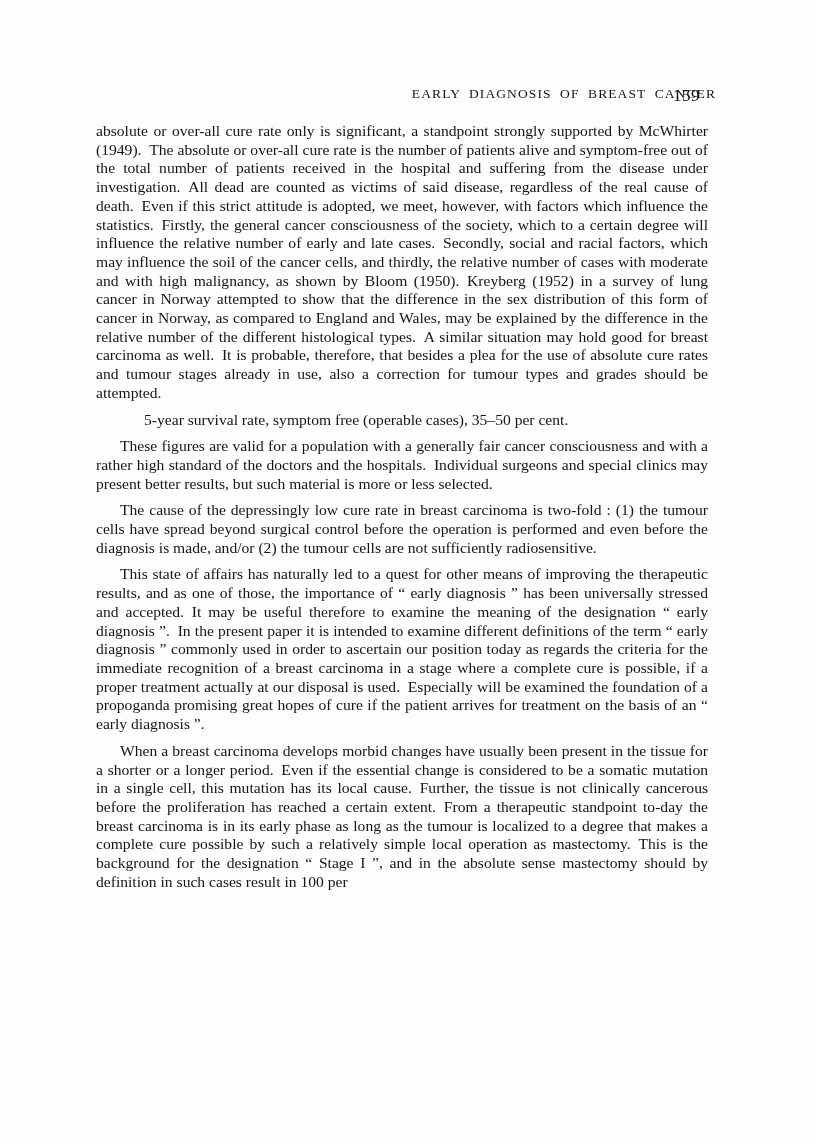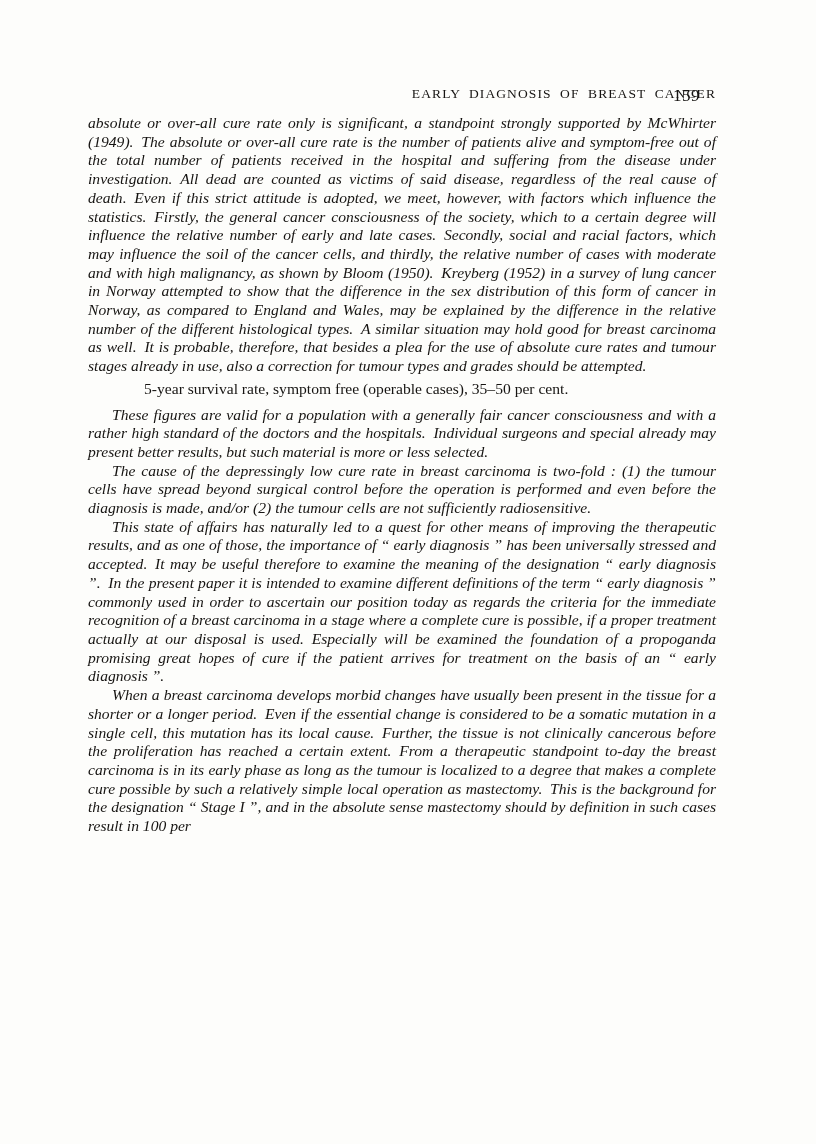--- a/index.html
+++ b/index.html
@@ -38,23 +38,22 @@
   .body-text {
     position: absolute;
     top: 114px;
     left: 88px;
     width: 628px;
     font-size: 15.6px;
     line-height: 18.7px;
     text-align: justify;
   }
   .para {
-    margin: 0;
+    margin: 8px;
     padding: 0;
-    font-style: italic;
   }
   .para.indent {
     text-indent: 24px;
   }
   .rates-block {
     margin: 4px 0 7px 56px;
     text-align: left;
   }
   .rate-line {
     white-space: nowrap;
@@ -72,21 +71,21 @@
 
   <div class="body-text">
 
     <p class="para">absolute or over-all cure rate only is significant, a standpoint strongly supported by McWhirter (1949). The absolute or over-all cure rate is the number of patients alive and symptom-free out of the total number of patients received in the hospital and suffering from the disease under investigation. All dead are counted as victims of said disease, regardless of the real cause of death. Even if this strict attitude is adopted, we meet, however, with factors which influence the statistics. Firstly, the general cancer consciousness of the society, which to a certain degree will influence the relative number of early and late cases. Secondly, social and racial factors, which may influence the soil of the cancer cells, and thirdly, the relative number of cases with moderate and with high malignancy, as shown by Bloom (1950). Kreyberg (1952) in a survey of lung cancer in Norway attempted to show that the difference in the sex distribution of this form of cancer in Norway, as compared to England and Wales, may be explained by the difference in the relative number of the different histological types. A similar situation may hold good for breast carcinoma as well. It is probable, therefore, that besides a plea for the use of absolute cure rates and tumour stages already in use, also a correction for tumour types and grades should be attempted.</p>
 
 
     <div class="rates-block">
       <div class="rate-line">5-year survival rate, symptom free (operable cases), 35–50 per cent.</div>
     </div>
 
-    <p class="para indent">These figures are valid for a population with a generally fair cancer consciousness and with a rather high standard of the doctors and the hospitals. Individual surgeons and special already may present better results, but such material is more or less selected.</p>
+    <p class="para indent">These figures are valid for a population with a generally fair cancer consciousness and with a rather high standard of the doctors and the hospitals. Individual surgeons and special clinics may present better results, but such material is more or less selected.</p>
 
     <p class="para indent">The cause of the depressingly low cure rate in breast carcinoma is two-fold : (1) the tumour cells have spread beyond surgical control before the operation is performed and even before the diagnosis is made, and/or (2) the tumour cells are not sufficiently radiosensitive.</p>
 
     <p class="para indent">This state of affairs has naturally led to a quest for other means of improving the therapeutic results, and as one of those, the importance of “ early diagnosis ” has been universally stressed and accepted. It may be useful therefore to examine the meaning of the designation “ early diagnosis ”. In the present paper it is intended to examine different definitions of the term “ early diagnosis ” commonly used in order to ascertain our position today as regards the criteria for the immediate recognition of a breast carcinoma in a stage where a complete cure is possible, if a proper treatment actually at our disposal is used. Especially will be examined the foundation of a propoganda promising great hopes of cure if the patient arrives for treatment on the basis of an “ early diagnosis ”.</p>
 
     <p class="para indent">When a breast carcinoma develops morbid changes have usually been present in the tissue for a shorter or a longer period. Even if the essential change is considered to be a somatic mutation in a single cell, this mutation has its local cause. Further, the tissue is not clinically cancerous before the proliferation has reached a certain extent. From a therapeutic standpoint to-day the breast carcinoma is in its early phase as long as the tumour is localized to a degree that makes a complete cure possible by such a relatively simple local operation as mastectomy. This is the background for the designation “ Stage I ”, and in the absolute sense mastectomy should by definition in such cases result in 100 per</p>
 
   </div>
 
 </div>

